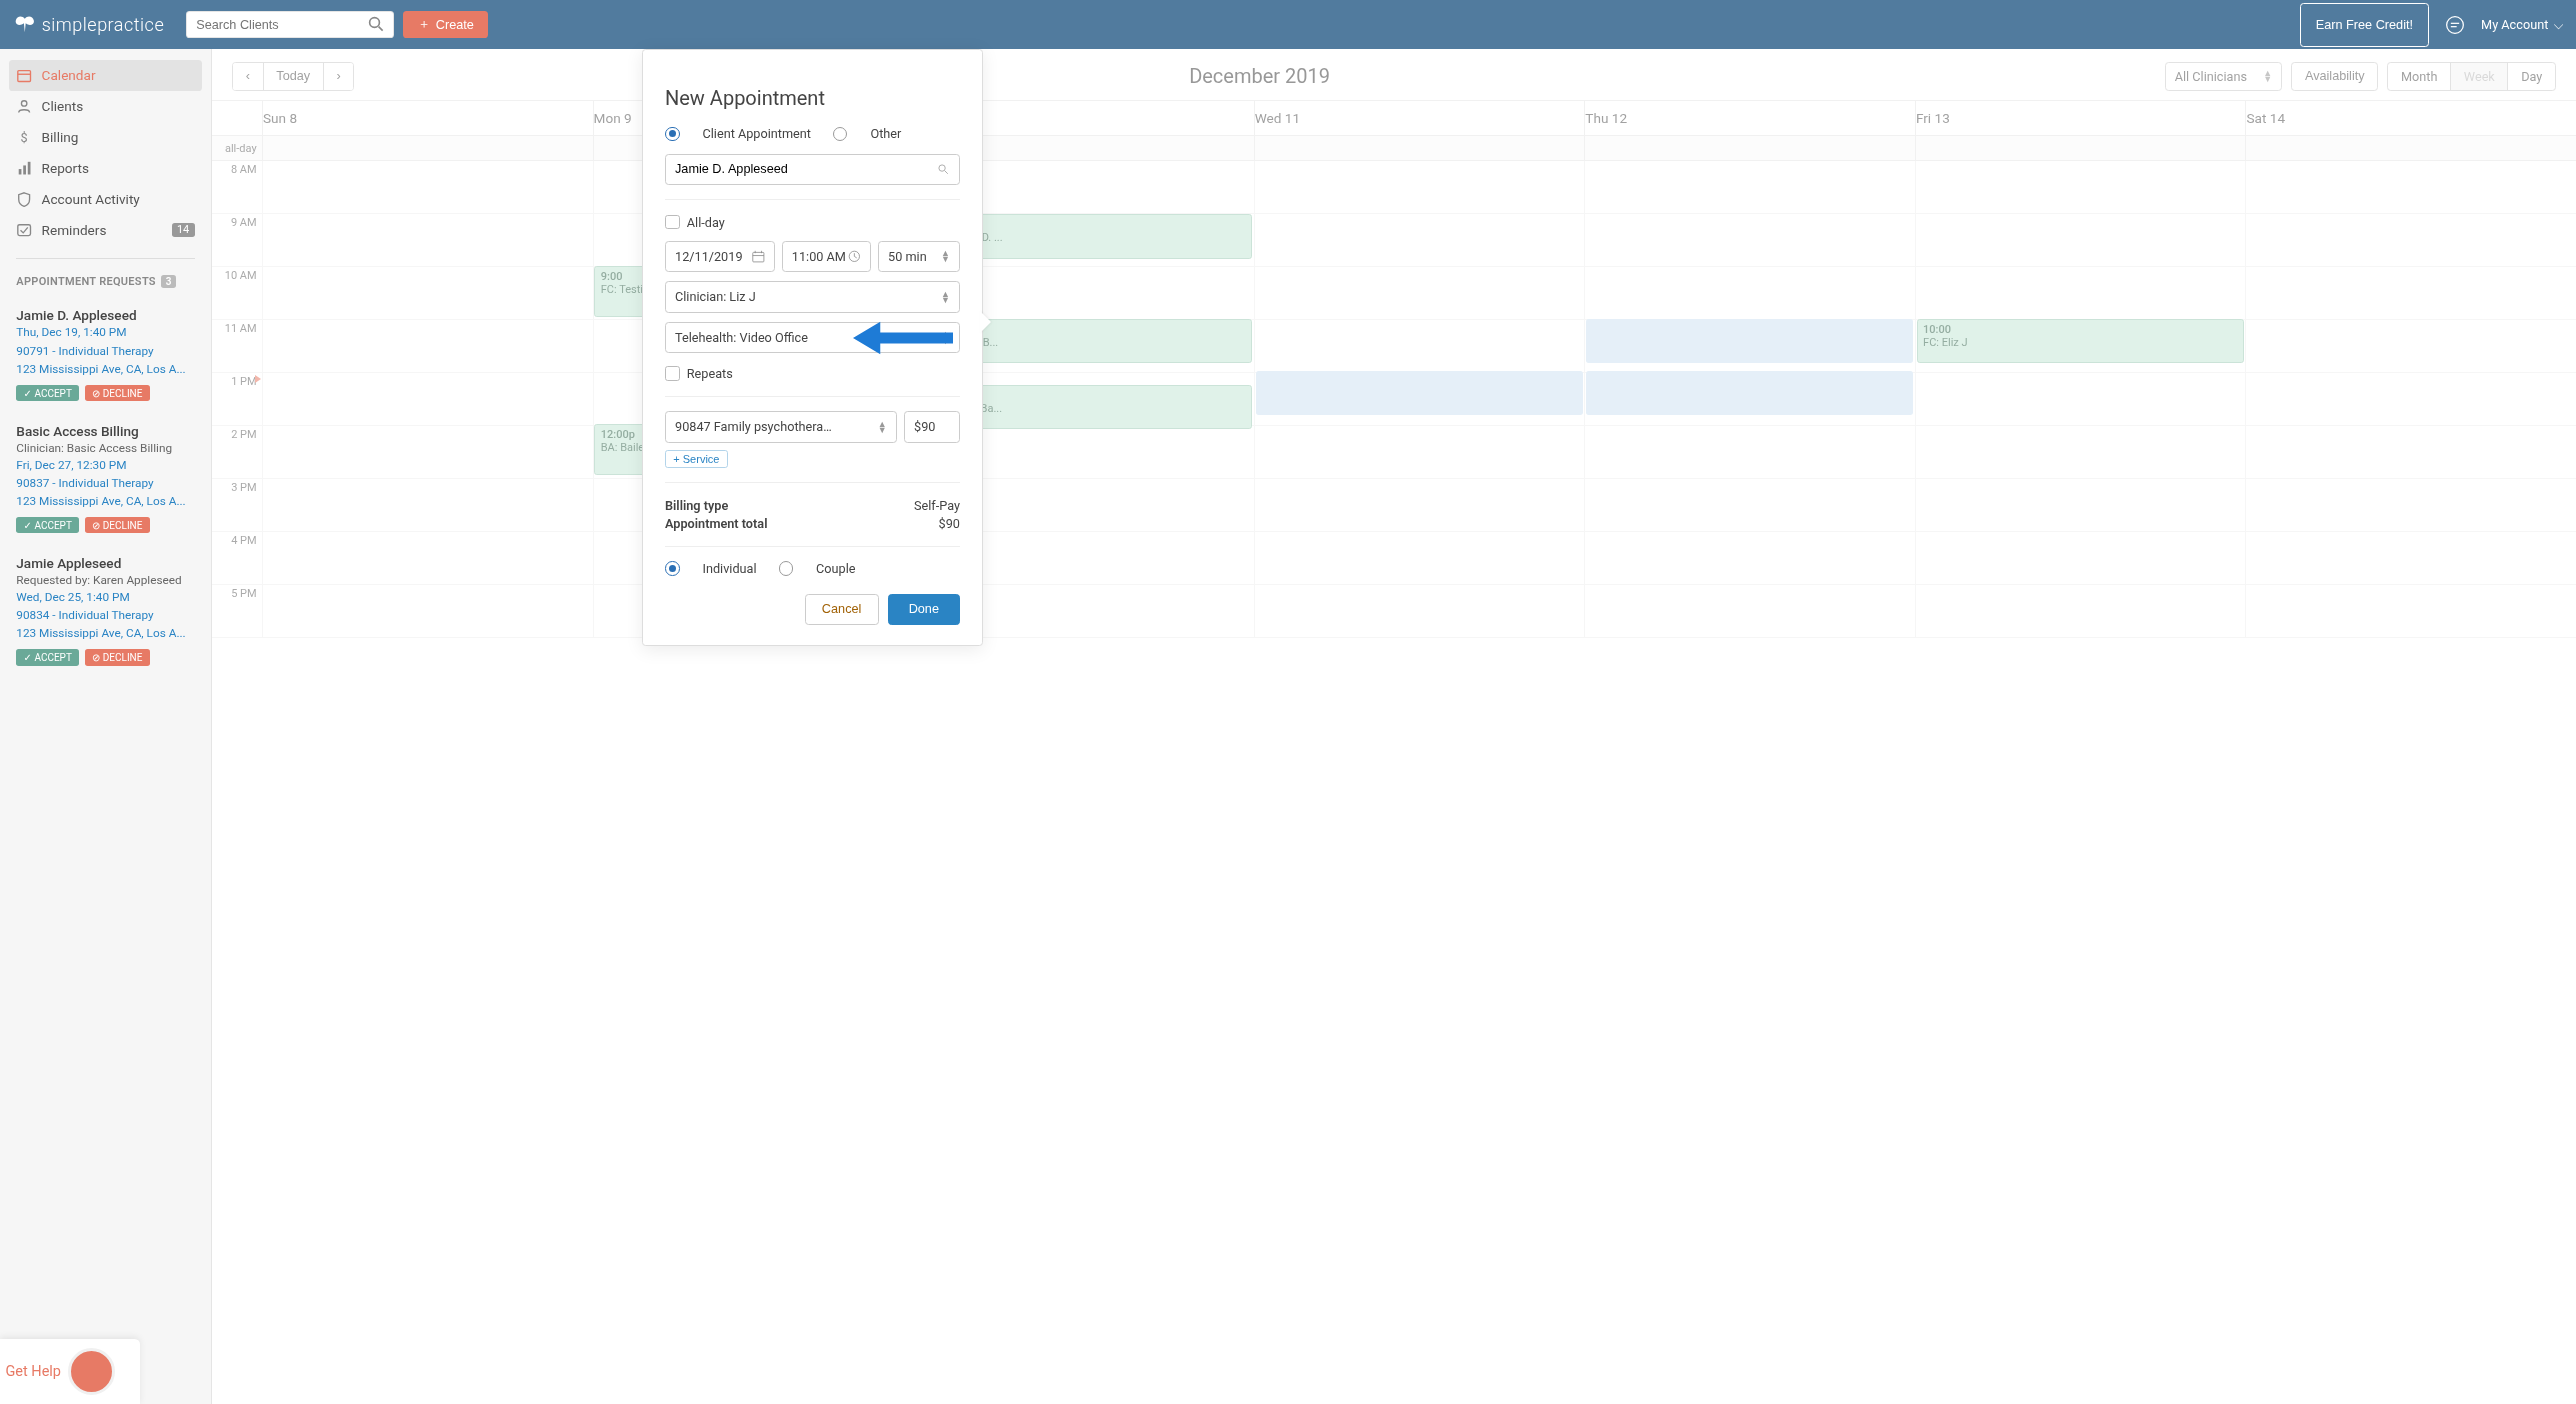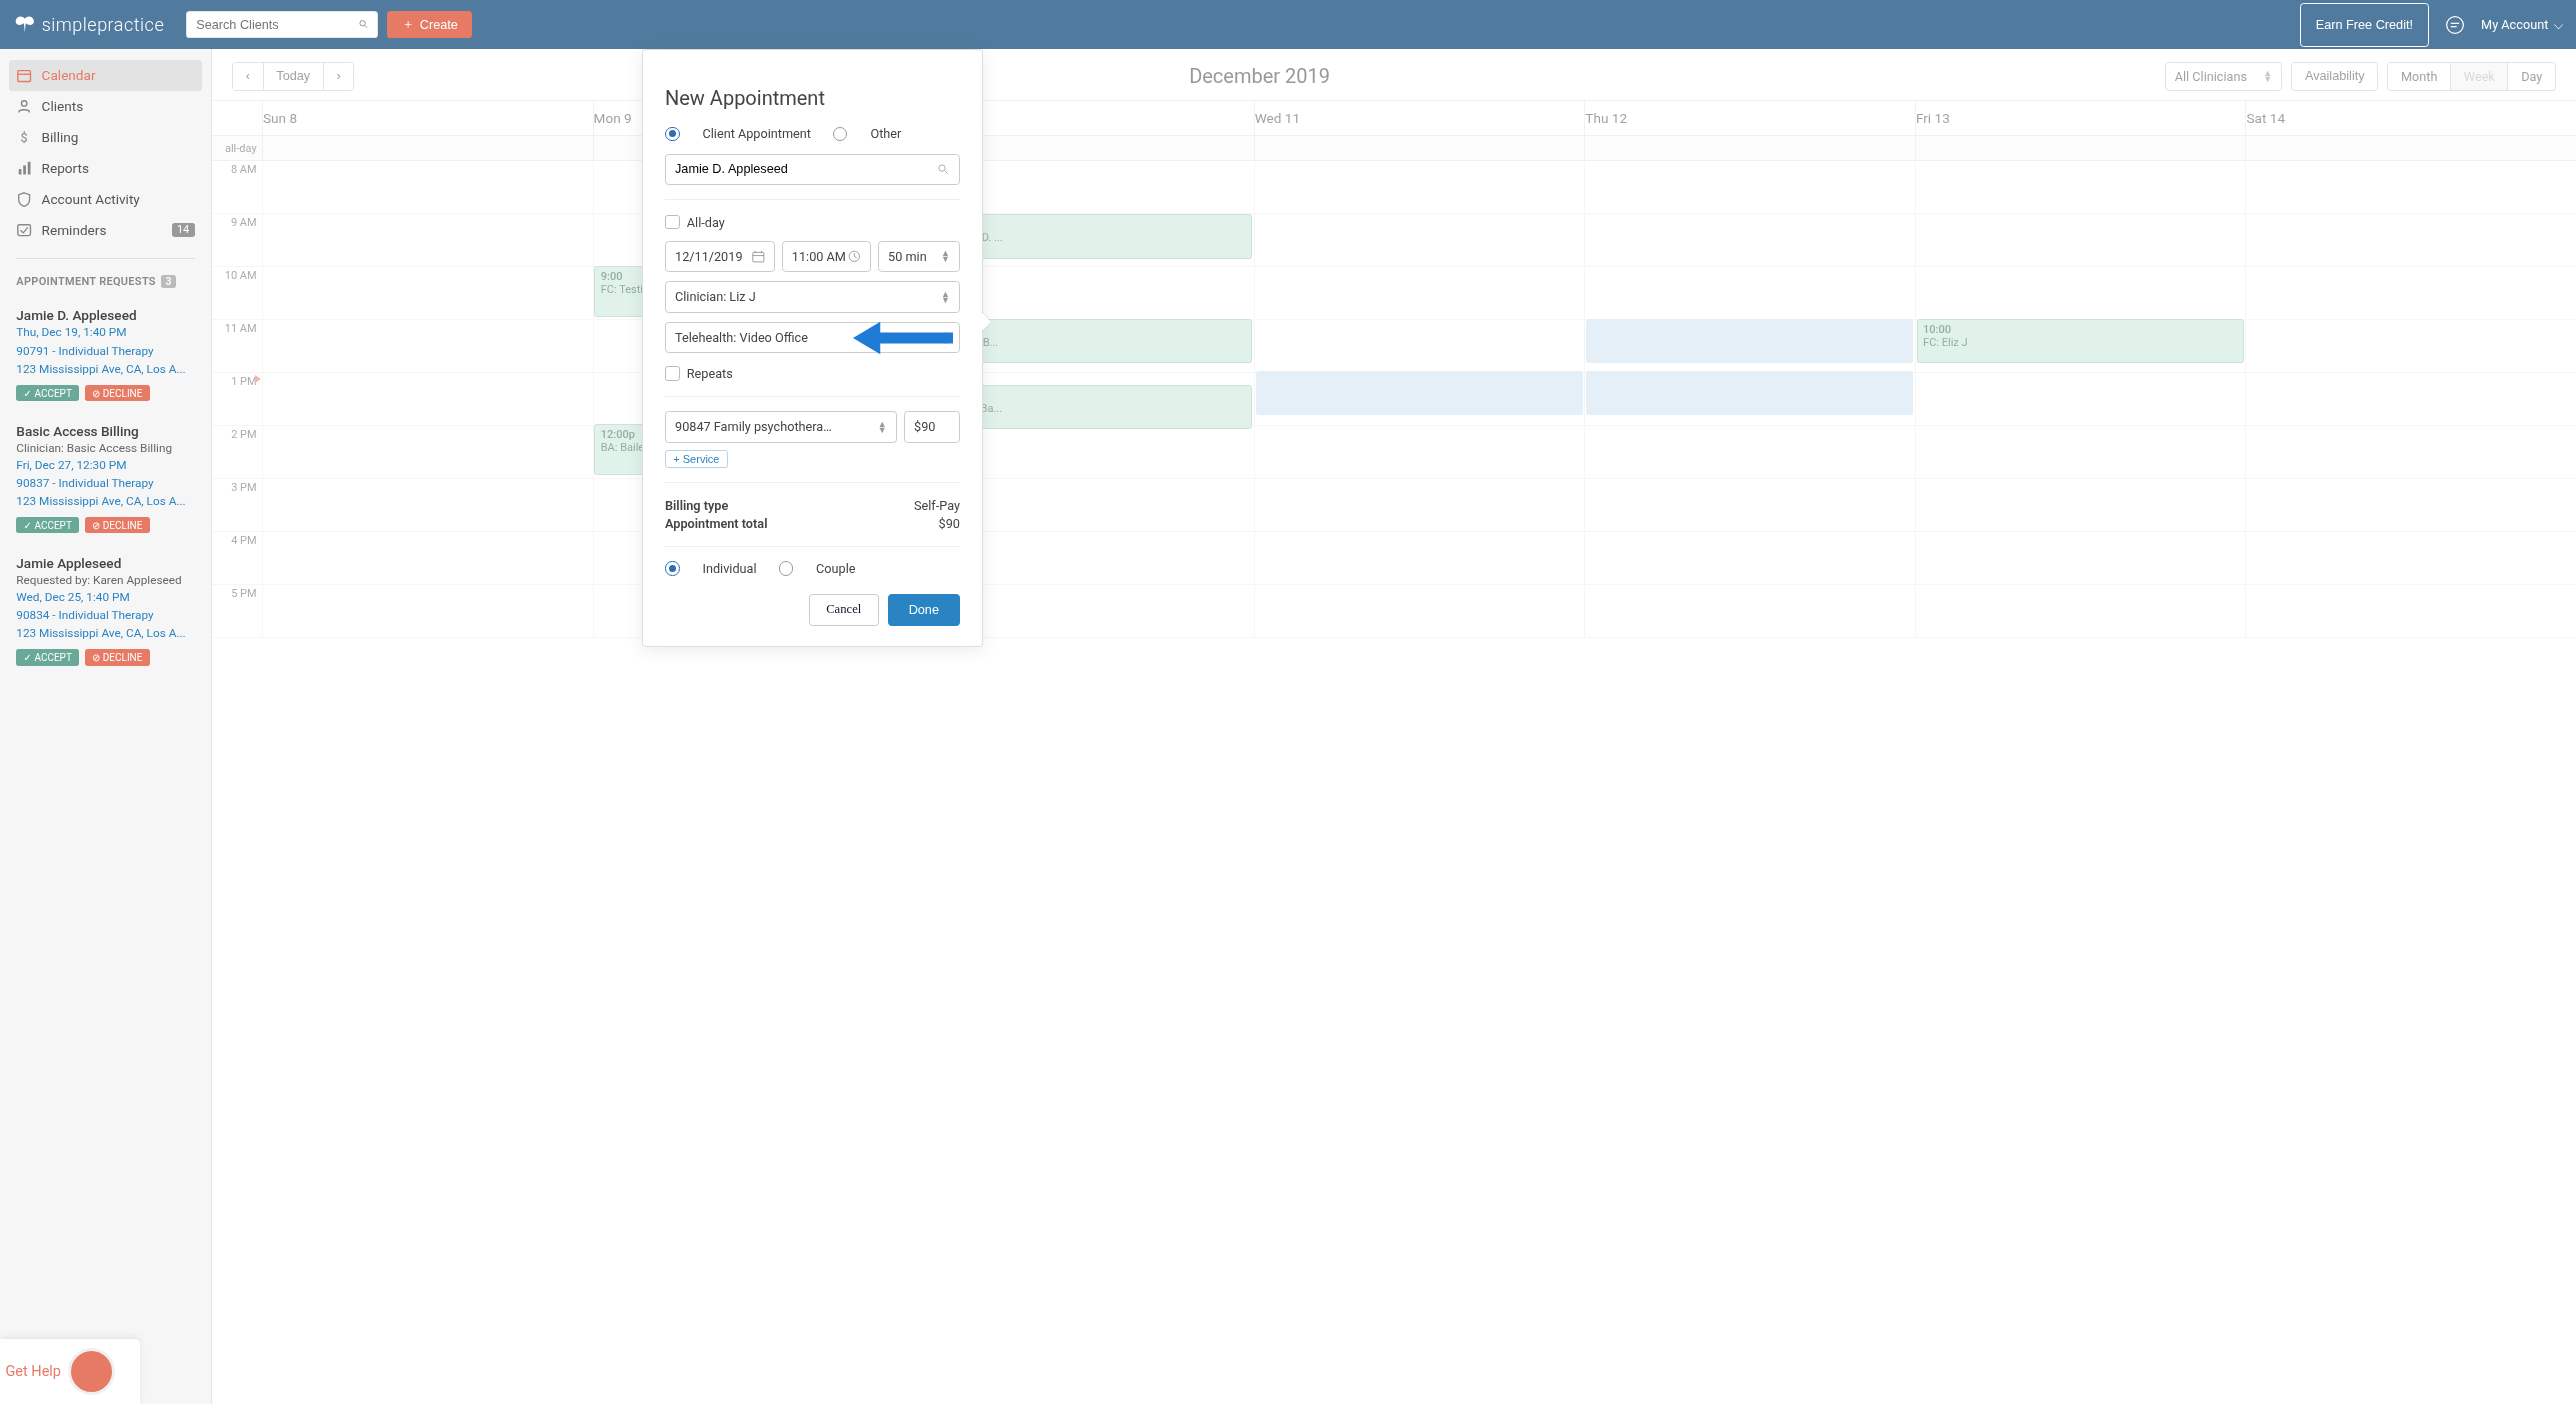--- a/index.html
+++ b/index.html
@@ -2,21 +2,21 @@
 <html style="font-size:14.5px"><head>
 <meta charset="utf-8">
 <style>
 * { box-sizing: border-box; margin: 0; padding: 0; }
 body { font-family: -apple-system, BlinkMacSystemFont, "Segoe UI", Roboto, sans-serif; font-size: 12.7px; color: #333; background: #fff; overflow: hidden; }
 
 .topbar { background: #517b9e; height: 49px; display: flex; align-items: center; padding: 0 12.7px; color: #fff; }
 .logo { display: flex; align-items: center; gap: 5.4px; margin-right: 22px; }
 .logo-icon { width: 23.6px; height: 18px; }
 .logo-text { font-size: 18px; font-weight: 300; letter-spacing: 0.5px; }
-.search-box { background: #fff; border-radius: 3.6px; height: 27px; width: 192px; display: flex; align-items: center; padding: 0 9px; color: #999; border: 0.9px solid rgba(0,0,0,.1); }
+.search-box { background: #fff; border-radius: 3.6px; height: 27px; width: 208px; display: flex; align-items: center; padding: 0 9px; color: #999; border: 0.9px solid rgba(0,0,0,.1); }
 .search-box input { border: none; outline: none; flex: 1; font-size: 12.7px; background: transparent; }
 .create-btn { background: #e77a65; color: #fff; height: 27px; border: none; border-radius: 3.6px; padding: 0 14.5px; margin-left: 9px; display: flex; align-items: center; gap: 5.4px; font-size: 12.7px; cursor: pointer; }
 .topbar-right { margin-left: auto; display: flex; align-items: center; gap: 16.3px; }
 .credit-btn { border: 0.9px solid #fff; color: #fff; background: transparent; height: 44px; padding: 0 14.5px; border-radius: 3.6px; font-size: 12.7px; cursor: pointer; }
 .chat-icon { width: 20px; height: 20px; color: #fff; }
 .account-drop { display: flex; align-items: center; gap: 5.4px; cursor: pointer; }
 
 .layout { display: flex; height: calc(100vh - 49px); }
 .sidebar { width: 212px; background: #f6f6f6; border-right: 0.9px solid #e5e5e5; padding: 11px 0; overflow-y: auto; }
 .nav-item { display: flex; align-items: center; gap: 9px; padding: 7.3px 16.3px; color: #555; font-size: 13.6px; cursor: pointer; }
@@ -87,21 +87,21 @@
 .sel-row { display:flex; justify-content:space-between; align-items:center; }
 .arrow-wrap { position:relative; }
 .big-arrow { position:absolute; right:7.3px; top:50%; transform:translateY(-50%); width:100px; height:33px; pointer-events:none; }
 .svc-row { display:flex; gap:7.3px; }
 .svc-row .svc { flex:1; }
 .svc-row .price { width:56px; }
 .link-btn { color:#2a84c4; font-size:11px; border:0.9px solid #b3d4ea; border-radius:2.7px; padding:1.8px 7.3px; display:inline-block; margin-top:7.3px; cursor:pointer; background:#fff; }
 .bill-row { display:flex; justify-content:space-between; font-size:12.7px; color:#444; margin-top:3.6px; }
 .bill-row .bl { font-weight:600; }
 .modal-actions { display:flex; justify-content:flex-end; gap:9px; margin-top:18px; }
-.btn-cancel { border:0.9px solid #ccc; background:#fff; padding:7.3px 16.3px; border-radius:3.6px; font-size:12.7px; cursor:pointer; color:#0f172a;font-family:Liberation Serif, serif; }
+.btn-cancel { border:0.9px solid #ccc; background:#fff; padding:7.3px 16.3px; border-radius:3.6px; font-size:12.7px; cursor:pointer; color:#a16207; }
 .btn-done { background:#2a84c4; color:#fff; border:0.9px solid #2a84c4; padding:7.3px 20px; border-radius:3.6px; font-size:12.7px; cursor:pointer; }
 .modal-pointer { position:absolute; right:-9px; top:261px; width:0; height:0; border-top:11px solid transparent; border-bottom:11px solid transparent; border-left:11px solid #fff; filter: drop-shadow(1.8px 0 0.9px rgba(0,0,0,.06)); }
 
 .get-help { position:fixed; left:0; bottom:0; background:#fff; padding: 9px 25px 9px 5.4px; border-top-right-radius:5.4px; box-shadow:0 -1.8px 7.3px rgba(0,0,0,.08); display:flex; align-items:center; gap:7.3px; color:#e77a65; font-size:14.5px; cursor:pointer; z-index:20; }
 .help-bubble { width:47px; height:47px; background:#e77a65; border-radius:50%; border:3.6px solid #f0f0f0; }
 
 .ico { width:12.7px; height:12.7px; }
 .ud-arrows { font-size:9px; line-height:6.3px; color:#999; display:flex; flex-direction:column; }
 .note-icon { position:absolute; top:3.6px; right:5.4px; width:9px; height:11px; border:0.9px solid #7da993; border-radius:0.9px; }
 </style>

